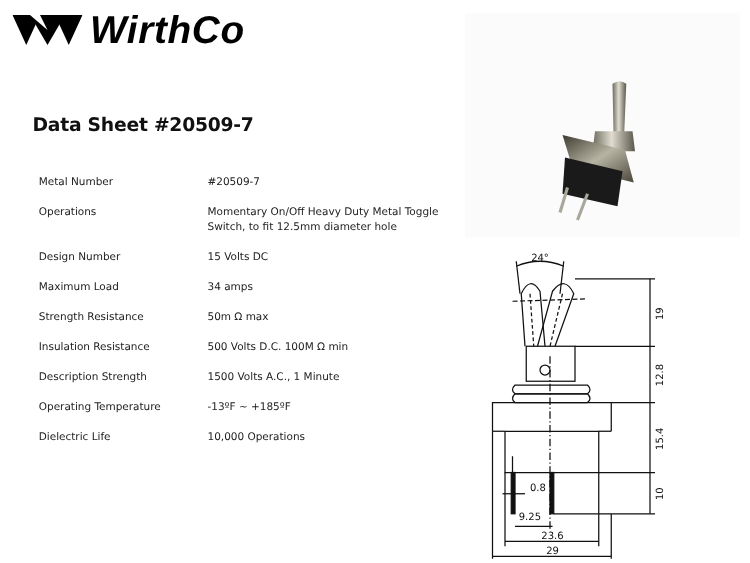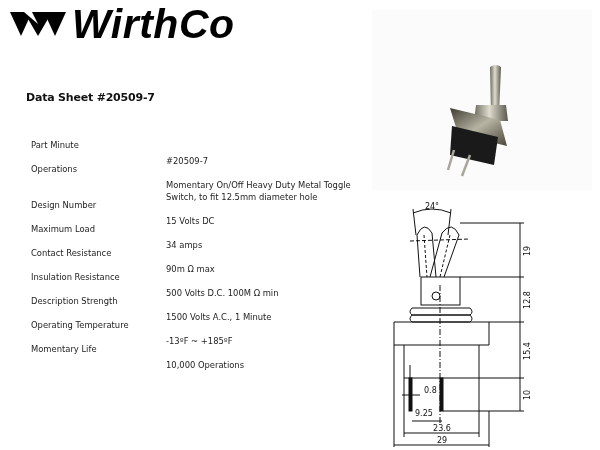--- a/index.html
+++ b/index.html
@@ -4,83 +4,83 @@
   <style>
     html, body { margin: 0; padding: 0; }
     body {
       width: 600px; height: 450px; background: #ffffff; position: relative; overflow: hidden;
       font-family: "Liberation Sans", sans-serif; color: #1a1a1a;
     }
     .logo { position: absolute; left: 10px; top: 8px; height: 32px; display: flex; align-items: center; }
     .logo svg { display: block; }
     .logo-text {
       font-family: "Liberation Sans", sans-serif; font-weight: bold; font-style: italic;
-      font-size: 41px; letter-spacing: 0.5px; color: #000; margin-left: 6px; line-height: 32px;
+      font-size: 31px; letter-spacing: 0.5px; color: #000; margin-left: 6px; line-height: 32px;
     }
     .title {
-      position: absolute; left: 26px; top: 91px; font-size: 11px; font-weight: bold; color: #111;
+      position: absolute; left: 26px; top: 91px; font-size: 15px; font-weight: bold; color: #111;
       font-family: "DejaVu Sans", sans-serif; letter-spacing: -0.2px;
     }
     .spec-row { position: absolute; left: 0; width: 370px; font-size: 8.4px; line-height: 12px; color: #222;
       font-family: "DejaVu Sans", sans-serif; }
     .spec-label { position: absolute; left: 31px; top: 0; white-space: nowrap; }
-    .spec-value { position: absolute; left: 166px; top: 16px; width: 200px; }
+    .spec-value { position: absolute; left: 166px; top: 0; width: 200px; }
     .photo { position: absolute; left: 372px; top: 10px; width: 220px; height: 180px; }
     .drawing { position: absolute; left: 372px; top: 195px; width: 180px; height: 255px; }
   </style>
 </head>
 <body>
 
 <div class="logo">
   <svg width="56" height="28" viewBox="0 0 56 28">
     <polygon points="0,2 22,2 11,26" fill="#000"></polygon>
     <polygon points="14,2 42,2 28,26" fill="#000"></polygon>
     <polygon points="34,2 56,2 45,26" fill="#000"></polygon>
     <polygon points="22,2 28,14 14,2" fill="#fff"></polygon>
   </svg>
   <span class="logo-text">WirthCo</span>
 </div>
 
 <div class="title">Data Sheet #20509-7</div>
 
 <div>
   <div class="spec-row" style="top:139px">
-    <span class="spec-label">Part Minute</span>
+    <span class="spec-label">Metal Number</span>
     <span class="spec-value">#20509-7</span>
   </div>
   <div class="spec-row" style="top:163px">
     <span class="spec-label">Operations</span>
     <span class="spec-value">Momentary On/Off Heavy Duty Metal Toggle Switch, to fit 12.5mm  diameter hole</span>
   </div>
   <div class="spec-row" style="top:199px">
     <span class="spec-label">Design Number</span>
     <span class="spec-value">15 Volts DC</span>
   </div>
   <div class="spec-row" style="top:223px">
     <span class="spec-label">Maximum  Load</span>
     <span class="spec-value">34 amps</span>
   </div>
   <div class="spec-row" style="top:247px">
-    <span class="spec-label">Contact Resistance</span>
-    <span class="spec-value">90m  Ω max</span>
+    <span class="spec-label">Strength Resistance</span>
+    <span class="spec-value">50m  Ω max</span>
   </div>
   <div class="spec-row" style="top:271px">
     <span class="spec-label">Insulation Resistance</span>
     <span class="spec-value">500 Volts D.C. 100M Ω min</span>
   </div>
   <div class="spec-row" style="top:295px">
     <span class="spec-label">Description Strength</span>
     <span class="spec-value">1500 Volts A.C., 1 Minute</span>
   </div>
   <div class="spec-row" style="top:319px">
     <span class="spec-label">Operating Temperature</span>
     <span class="spec-value">-13ºF ~ +185ºF</span>
   </div>
   <div class="spec-row" style="top:343px">
-    <span class="spec-label">Momentary Life</span>
+    <span class="spec-label">Dielectric Life</span>
     <span class="spec-value">10,000 Operations</span>
   </div>
 </div>
 
 <svg class="photo" viewBox="0 0 220 180">
   <rect x="0" y="0" width="220" height="180" fill="#fbfbfb"></rect>
 
   <defs>
     <linearGradient id="metal" x1="0" x2="1" y1="0" y2="0">
       <stop offset="0" stop-color="#6b6b5e"></stop>

